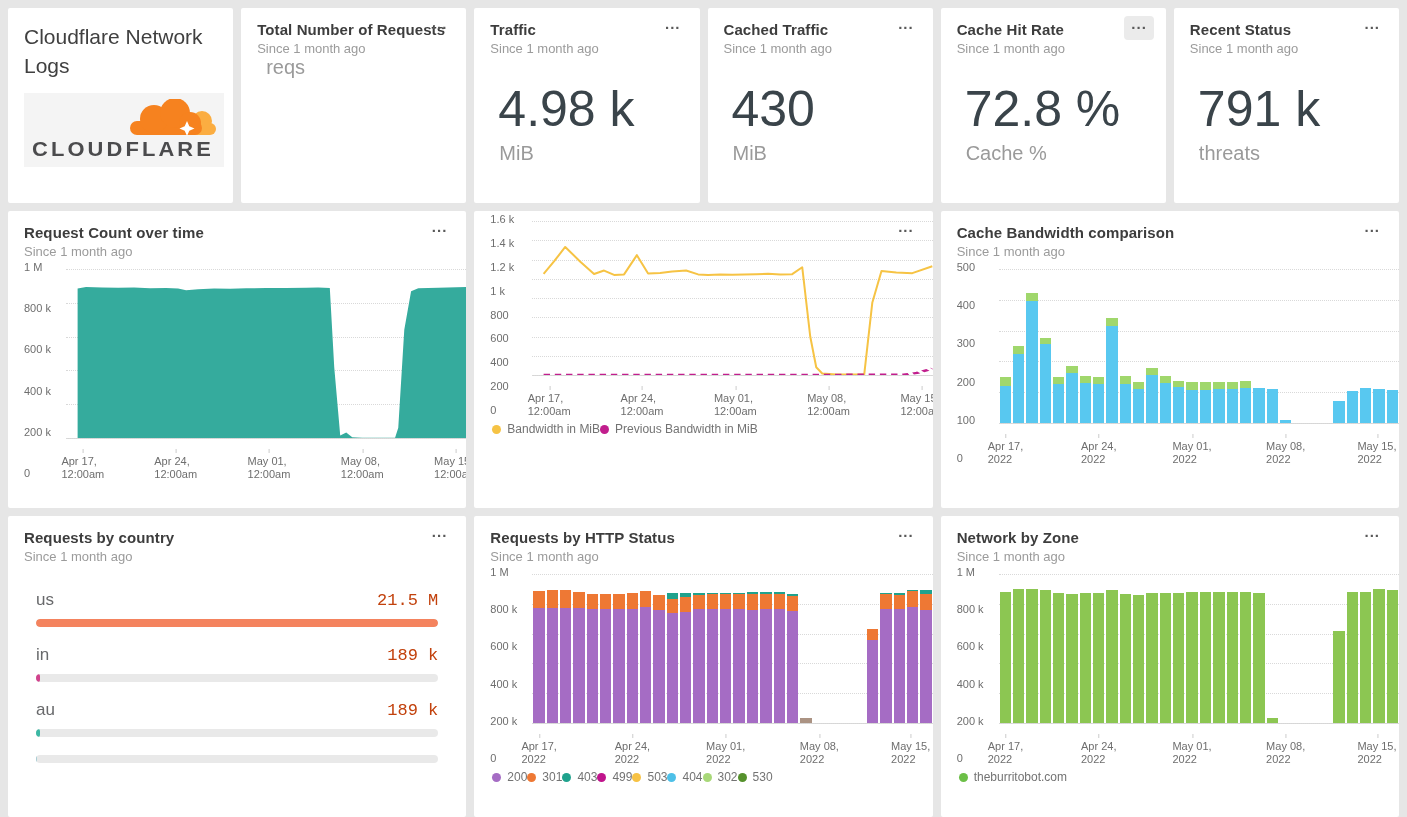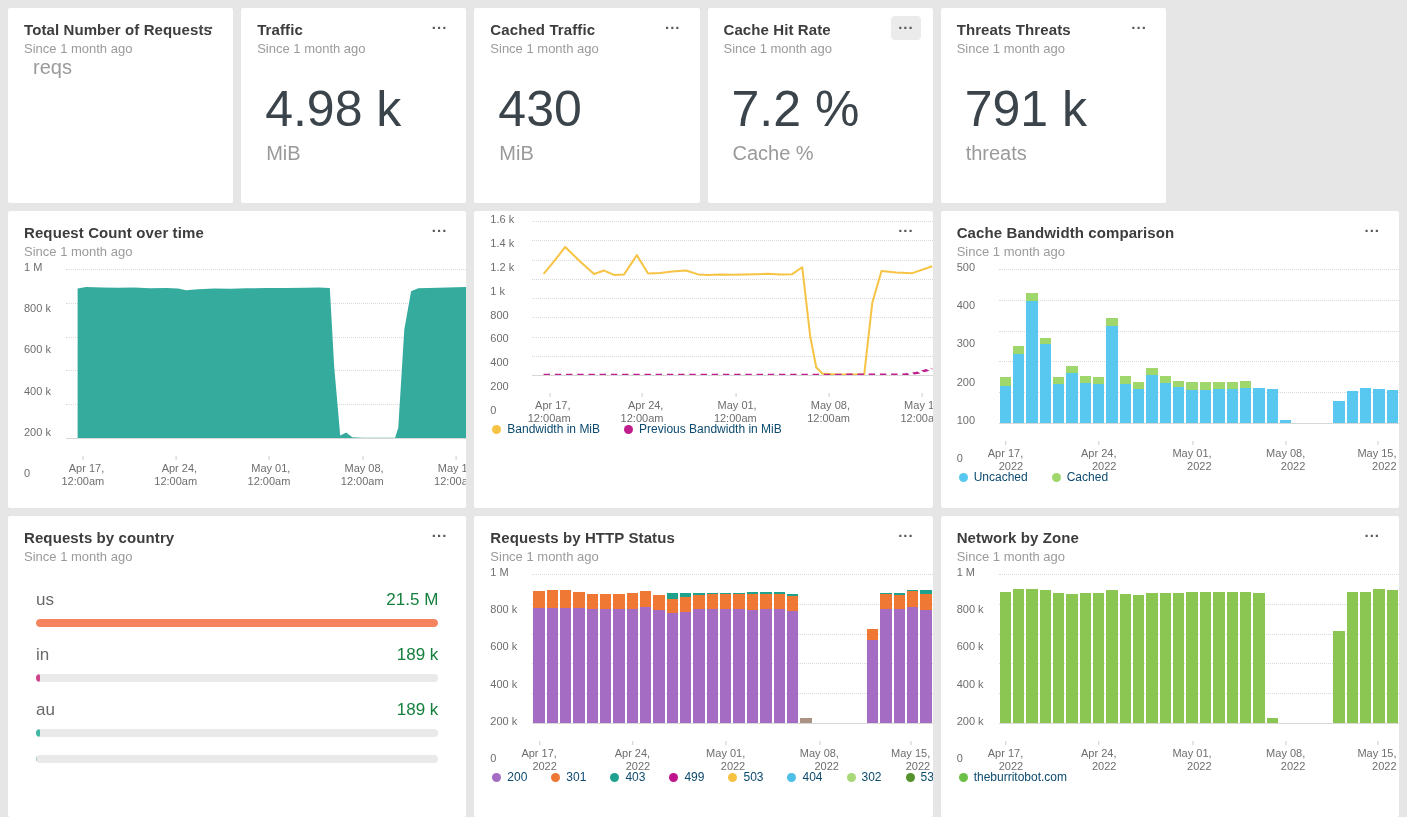--- a/index.html
+++ b/index.html
@@ -33,40 +33,57 @@
   .plot-wrap { flex:1; min-width:0; }
   .plot { position:relative; border-bottom:1px solid #d6d6d6; height:155px; }
   .plot.tall { height:170px; }
   .plot.short { height:150px; }
   .gridline { position:absolute; left:0; right:0; border-top:1px dotted #d9d9d9; }
   .plot-svg { position:absolute; left:0; top:0; width:100%; height:100%; }
   .bars { position:absolute; left:0; right:0; top:0; bottom:0; display:flex; align-items:flex-end; }
   .slot { flex:1; height:100%; display:flex; flex-direction:column-reverse; justify-content:flex-start; padding:0 1px; }
   .seg { width:100%; flex:none; }
   .xticks { position:relative; height:36px; font-size:11px; color:#6e6e6e; }
-  .xtick { position:absolute; top:23px; transform:translateX(-50%); text-align:right; line-height:13px; white-space:nowrap; }
+  .xtick { position:absolute; top:16px; transform:translateX(-50%); text-align:left; line-height:13px; white-space:nowrap; }
   .xtick::before { content:""; position:absolute; top:-6px; left:50%; width:1px; height:4px; background:#cccccc; }
-  .legend { display:flex; align-items:flex-end; gap:24px; margin:10px 0 0 18px; font-size:12px; color:#0c4a6e; }
+  .legend { display:flex; align-items:flex-end; margin:10px 0 0 18px; font-size:12px; color:#737373; }
   .legend-item { display:flex; align-items:center; gap:6px; cursor:pointer; }
   .dot { width:9px; height:9px; border-radius:50%; flex:none; }
 
   
   .country { margin:26px 28px 0 28px; }
   .crow { margin-bottom:18px; }
   .crow-top { display:flex; justify-content:space-between; align-items:baseline; font-size:17px;
               color:#68696b; margin-bottom:9px; }
-  .cvalue { color:#15803d; }
+  .cvalue { color:#c2410c;font-family:Liberation Mono, monospace; }
   .ctrack { height:8px; background:#e9e9e9; border-radius:4px; overflow:hidden; position:relative; }
   .cfill { height:100%; border-radius:4px; position:absolute; left:0; top:0; }
 </style>
 </head>
 <body>
 
 <div class="grid">
 
+  <div class="card">
+    <div class="brand-title">Cloudflare Network Logs</div>
+    <div class="logo-box">
+      <svg width="188" height="62" viewBox="0 0 188 62">
+        <g>
+          <circle cx="172" cy="22" r="10" fill="#fbad41"></circle>
+          <rect x="158" y="24" width="28" height="12" rx="6" fill="#fbad41"></rect>
+          <rect x="100" y="22" width="72" height="14" rx="7" fill="#f6821f"></rect>
+          <circle cx="124" cy="20" r="14" fill="#f6821f"></circle>
+          <circle cx="145" cy="14" r="15" fill="#f6821f"></circle>
+          <circle cx="160" cy="24" r="11" fill="#f6821f"></circle>
+          <path d="M157 22 l2.3 5.2 5.2 2.3 -5.2 2.3 -2.3 5.2 -2.3 -5.2 -5.2 -2.3 5.2 -2.3 z" fill="#ffffff"></path>
+        </g>
+        <text x="2" y="57" font-family="Liberation Sans, sans-serif" font-size="21" font-weight="bold" fill="#4b4b4d" letter-spacing="3" textLength="182" lengthAdjust="spacingAndGlyphs">CLOUDFLARE</text>
+      </svg>
+    </div>
+  </div>
 
   <div class="card">
     <div class="menu">...</div>
     <div class="card-header">
       <div class="card-title">Total Number of Requests</div>
       <div class="card-sub">Since 1 month ago</div>
     </div>
     <div class="stat-unit">reqs</div>
   </div>
 
@@ -89,28 +106,28 @@
     <div class="stat-value">430</div>
     <div class="stat-unit">MiB</div>
   </div>
 
   <div class="card">
     <div class="menu active">...</div>
     <div class="card-header">
       <div class="card-title">Cache Hit Rate</div>
       <div class="card-sub">Since 1 month ago</div>
     </div>
-    <div class="stat-value">7.2 %</div>
+    <div class="stat-value">72.8 %</div>
     <div class="stat-unit">Cache %</div>
   </div>
 
   <div class="card">
     <div class="menu">...</div>
     <div class="card-header">
-      <div class="card-title">Threats Threats</div>
+      <div class="card-title">Recent Status</div>
       <div class="card-sub">Since 1 month ago</div>
     </div>
     <div class="stat-value">791 k</div>
     <div class="stat-unit">threats</div>
   </div>
 
   <div class="card span2">
     <div class="menu">...</div>
     <div class="card-header">
       <div class="card-title">Request Count over time</div>
@@ -380,30 +397,20 @@
                 <div>May 08,</div>
                 <div>2022</div>
               </div>
               <div class="xtick" style="left: 94.5%;">
                 <div>May 15,</div>
                 <div>2022</div>
               </div>
             </div>
         </div>
       </div>
-      <div class="legend">
-          <div class="legend-item">
-            <span class="dot" style="background: rgb(88, 200, 240);"></span>
-            <span>Uncached</span>
-          </div>
-          <div class="legend-item">
-            <span class="dot" style="background: rgb(160, 215, 108);"></span>
-            <span>Cached</span>
-          </div>
-        </div>
     </div>
   </div>
 
   <div class="card span2">
     <div class="menu">...</div>
     <div class="card-header">
       <div class="card-title">Requests by country</div>
       <div class="card-sub">Since 1 month ago</div>
     </div>
     <div class="country">

